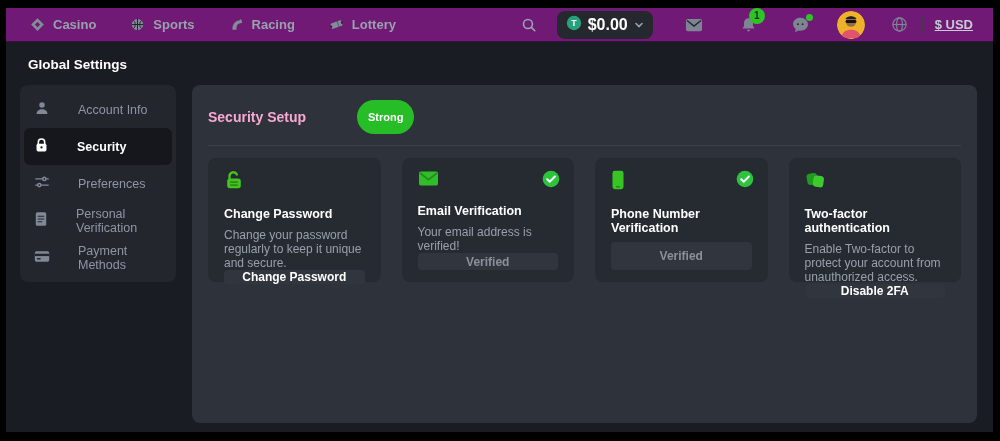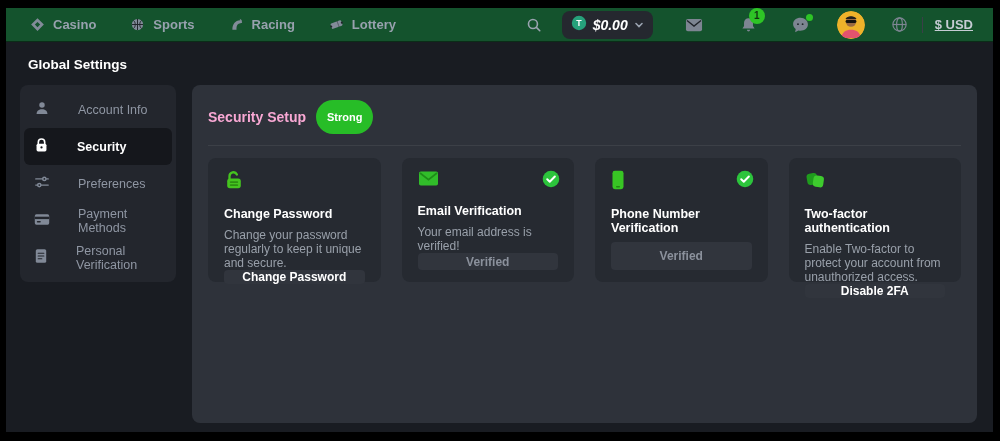--- a/index.html
+++ b/index.html
@@ -1,29 +1,29 @@
 <!DOCTYPE html>
 <html><head>
 <meta charset="utf-8">
 <style>
   * { margin:0; padding:0; box-sizing:border-box; }
   html,body { width:1000px; height:441px; background:#000; font-family:"Liberation Sans", sans-serif; overflow:hidden; }
   .frame { position:relative; width:1000px; height:441px; background:#000; }
   .app { position:absolute; left:6px; top:8px; right:7px; bottom:9px; background:#191c22; overflow:hidden; }
 
   
-  .navbar { height:34px; background:#14532d; display:flex; align-items:center; justify-content:space-between; padding:0 20px 0 24px; border-bottom:1px solid rgba(0,0,0,.45); }
+  .navbar { height:34px; background:#701a75; display:flex; align-items:center; justify-content:space-between; padding:0 20px 0 24px; border-bottom:1px solid rgba(0,0,0,.45); }
   .nav-left { display:flex; align-items:center; gap:34px; }
   .nav-item { display:flex; align-items:center; gap:8px; color:#98a1ae; font-size:13px; font-weight:bold; cursor:pointer; }
   .nav-item svg { display:block; }
   .nav-right { display:flex; align-items:center; }
   .icon-btn { position:relative; display:flex; align-items:center; justify-content:center; cursor:pointer; }
   .search-btn { margin-right:20px; }
   .balance-pill { display:flex; align-items:center; gap:6px; background:#25282f; border-radius:8px; height:28px; padding:0 9px; cursor:pointer; }
-  .balance-amount { color:#fff; font-size:14px; font-weight:bold;font-style:italic; }
+  .balance-amount { color:#fff; font-size:16px; font-weight:bold; }
   .deposit-btn { display:flex; align-items:center; height:30px; margin-left:3px; background:#8b5cf6; border:none; border-radius:8px; padding:0 0 0 12px; color:#fff; font-size:13px; font-weight:bold; cursor:pointer; overflow:hidden; font-family:"Liberation Sans",sans-serif; }
   .deposit-btn .dp-label { margin:0 2px 0 8px; }
   .deposit-light { width:16px; height:30px; background:#a685fa; margin-left:8px; }
   .mail-btn { margin-left:32px; }
   .bell-btn { margin-left:38px; }
   .chat-btn { margin-left:36px; }
   .badge-count { position:absolute; top:-9px; right:-9px; min-width:16px; height:16px; padding:0 4px; background:#2ec426; border-radius:999px; color:#113310; font-size:10px; font-weight:bold; display:flex; align-items:center; justify-content:center; }
   .chat-dot { position:absolute; top:-3px; right:-4px; width:7px; height:7px; border-radius:50%; background:#2ec426; }
   .avatar { width:28px; height:28px; border-radius:50%; overflow:hidden; margin-left:28px; cursor:pointer; }
   .globe-btn { margin-left:26px; }
@@ -35,21 +35,21 @@
   .layout { display:flex; margin-top:13px; padding-left:14px; }
 
   .sidebar { width:156px; height:197px; background:#23262d; border-radius:8px; padding:6px 4px; flex-shrink:0; }
   .sidebar-item { height:37px; display:flex; align-items:center; gap:28px; padding:0 10px; border-radius:6px; color:#8f96a3; font-size:12.5px; cursor:pointer; }
   .sidebar-item.active { background:#15171c; color:#fff; font-weight:bold; }
   .sidebar-item svg { flex-shrink:0; }
 
   .panel { margin-left:16px; width:785px; height:338px; background:#2e323a; border-radius:8px; }
   .panel-header { display:flex; align-items:center; gap:10px; padding:15px 16px 11px; }
   .panel-title { color:#f9a8d4; font-size:14px; font-weight:bold; }
-  .strength-badge { background:#27bd27; color:#fff; font-size:11px; font-weight:bold; padding:11px 11px; border-radius:999px; }
+  .strength-badge { background:#27bd27; color:#fff; font-size:11px; font-weight:bold; padding:11px 11px; border-radius:999px;margin-left:41px; }
   .panel-divider { height:1px; background:rgba(255,255,255,0.07); margin:0 16px; }
   .cards { display:grid; grid-template-columns:1fr 1fr 1fr 1fr; gap:17px 21px; padding:12px 16px 16px; }
   .card { position:relative; background:#262a31; border-radius:8px; padding:12px 16px; height:124px; display:flex; flex-direction:column; }
   .card-title { margin-top:13px; color:#fff; font-size:12.5px; font-weight:bold; }
   .card-desc { margin-top:7px; color:#99a0aa; font-size:12px; }
   .card-btn { margin-top:auto; width:100%; height:28px; background:#31353d; border:none; border-radius:4px; color:#fff; font-size:12px; font-weight:bold; cursor:pointer; font-family:"Liberation Sans",sans-serif; }
   .card-btn.muted { color:#8b919c; }
   .check-badge { position:absolute; top:12px; right:14px; }
 </style>
 </head>
@@ -193,38 +193,38 @@
       <div class="sidebar-item">
         <span><svg width="16" height="14" viewBox="0 0 20 18" stroke="#818997" stroke-width="1.8" fill="none" stroke-linecap="round">
                 <path d="M2 5 h9 M15.5 5 h2.5"></path>
                 <circle cx="13" cy="5" r="2.1"></circle>
                 <path d="M2 13 h2.5 M9 13 h9"></path>
                 <circle cx="6.5" cy="13" r="2.1"></circle>
               </svg></span>
         <span>Preferences</span>
       </div>
       <div class="sidebar-item">
-        <span><svg width="16" height="13" viewBox="0 0 20 16">
-                <rect x="1" y="1.5" width="18" height="13" rx="2" fill="#818997"></rect>
-                <rect x="1" y="4.5" width="18" height="3" fill="#23262d"></rect>
-                <rect x="3.5" y="10" width="5" height="1.8" rx="0.9" fill="#23262d"></rect>
-              </svg></span>
-        <span>Payment Methods</span>
-      </div>
-      <div class="sidebar-item">
         <span><svg width="14" height="16" viewBox="0 0 16 20">
                 <rect x="1.5" y="1.5" width="13" height="17" rx="2" fill="#818997"></rect>
                 <g stroke="#23262d" stroke-width="1.4" stroke-linecap="round">
                   <path d="M4.5 6.5 h7"></path>
                   <path d="M4.5 10 h7"></path>
                   <path d="M4.5 13.5 h4.5"></path>
                 </g>
               </svg></span>
         <span>Personal Verification</span>
       </div>
+      <div class="sidebar-item">
+        <span><svg width="16" height="13" viewBox="0 0 20 16">
+                <rect x="1" y="1.5" width="18" height="13" rx="2" fill="#818997"></rect>
+                <rect x="1" y="4.5" width="18" height="3" fill="#23262d"></rect>
+                <rect x="3.5" y="10" width="5" height="1.8" rx="0.9" fill="#23262d"></rect>
+              </svg></span>
+        <span>Payment Methods</span>
+      </div>
     </aside>
 
     <section class="panel">
       <div class="panel-header">
         <span class="panel-title">Security Setup</span>
         <span class="strength-badge">Strong</span>
       </div>
       <div class="panel-divider"></div>
 
       <div class="cards">

